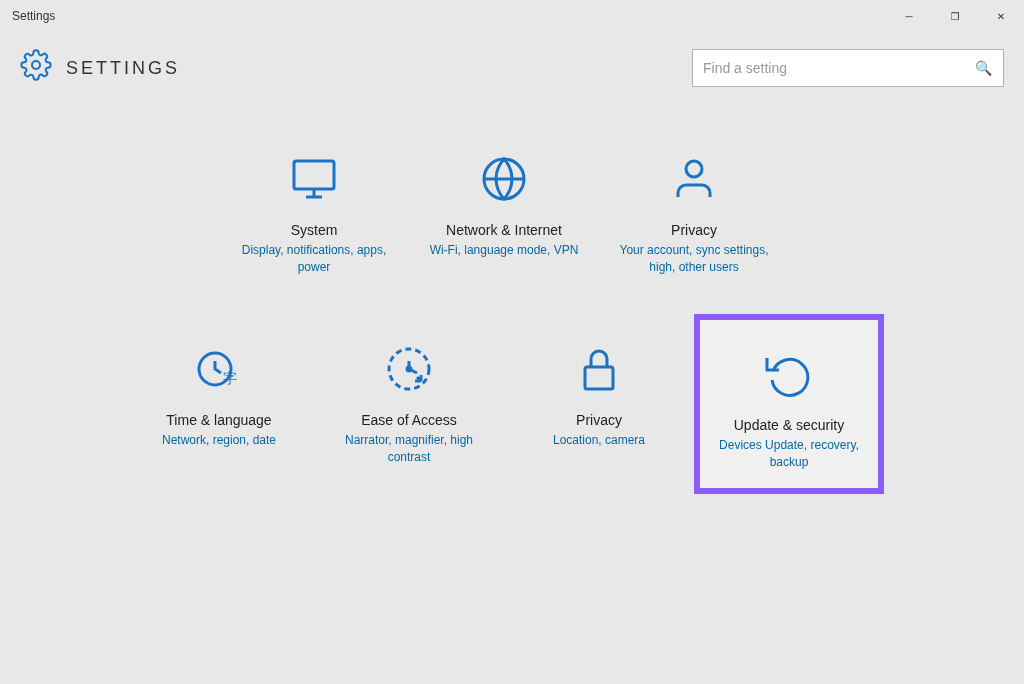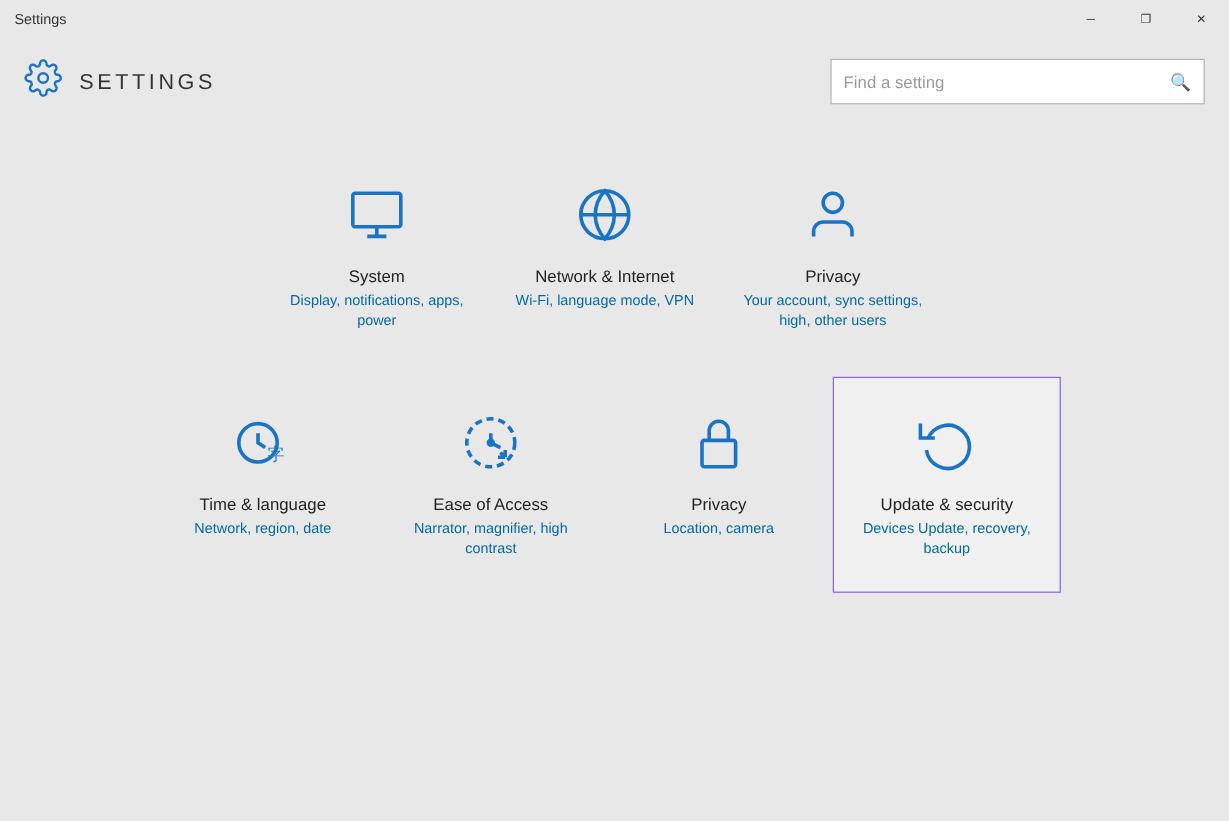--- a/index.html
+++ b/index.html
@@ -112,21 +112,21 @@
       align-items: center;
       justify-content: flex-start;
       padding-top: 30px;
       cursor: pointer;
       text-align: center;
       border: 1px solid transparent;
       background: transparent;
     }
     .settings-item.active {
       background: #f0f0f0;
-      border: 1px solid #8b5cf6;
+      border: 6px solid #8b5cf6;
     }
     .settings-icon {
       font-size: 42px;
       color: #1a73c4;
       margin-bottom: 12px;
       line-height: 1;
     }
     .settings-name {
       font-size: 14px;
       color: #222;

